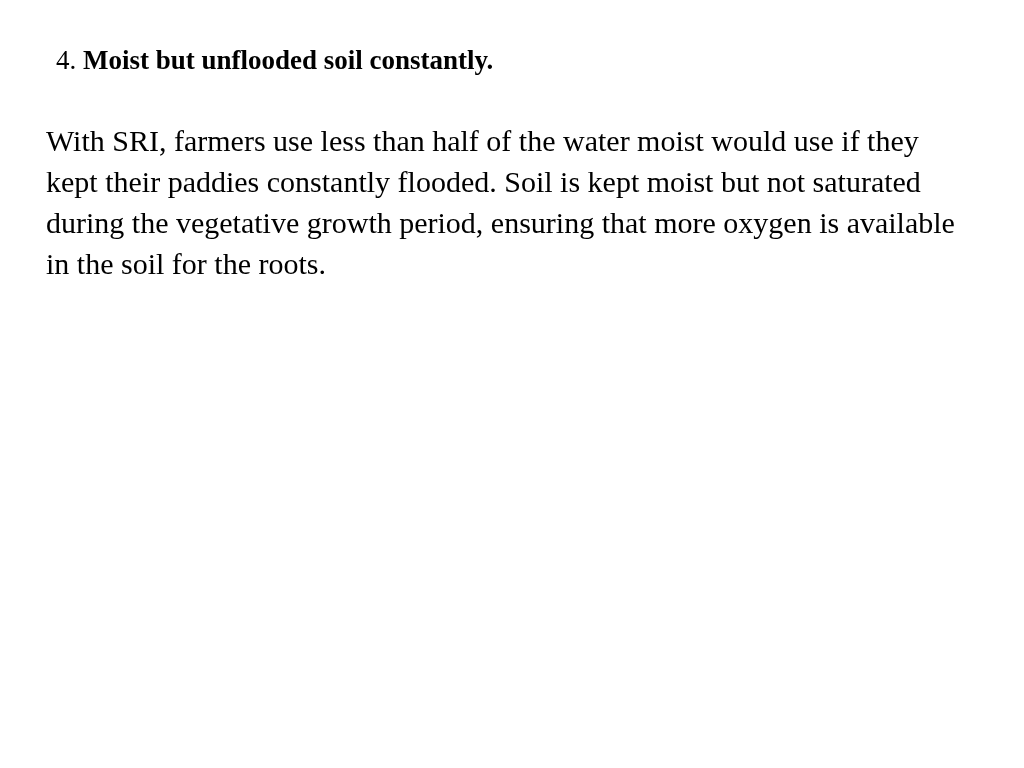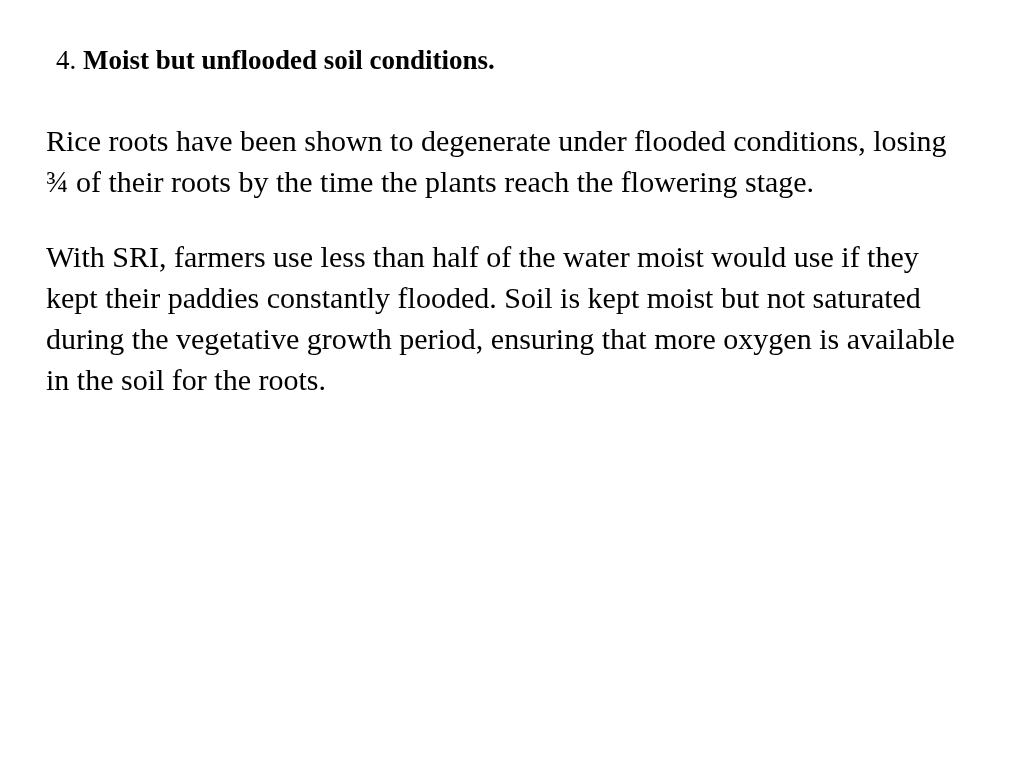--- a/index.html
+++ b/index.html
@@ -48,21 +48,20 @@
     margin-bottom: 0;
   }
 </style>
 </head>
 <body>
 
 <div class="slide">
 
   <h1 class="slide-title">
     <span class="num">4.</span>
-    <span class="bold">Moist but unflooded soil conditions.</span>
+    <span class="bold">Moist but unflooded soil constantly.</span>
   </h1>
 
   <div class="body-block">
-    <p class="para">Rice roots have been shown to degenerate under flooded conditions, losing ¾ of their roots by the time the plants reach the flowering stage.</p>
     <p class="para">With SRI, farmers use less than half of the water moist would use if they kept their paddies constantly flooded. Soil is kept moist but not saturated during the vegetative growth period, ensuring that more oxygen is available in the soil for the roots.</p>
   </div>
 
 </div>
 
 </body></html>

